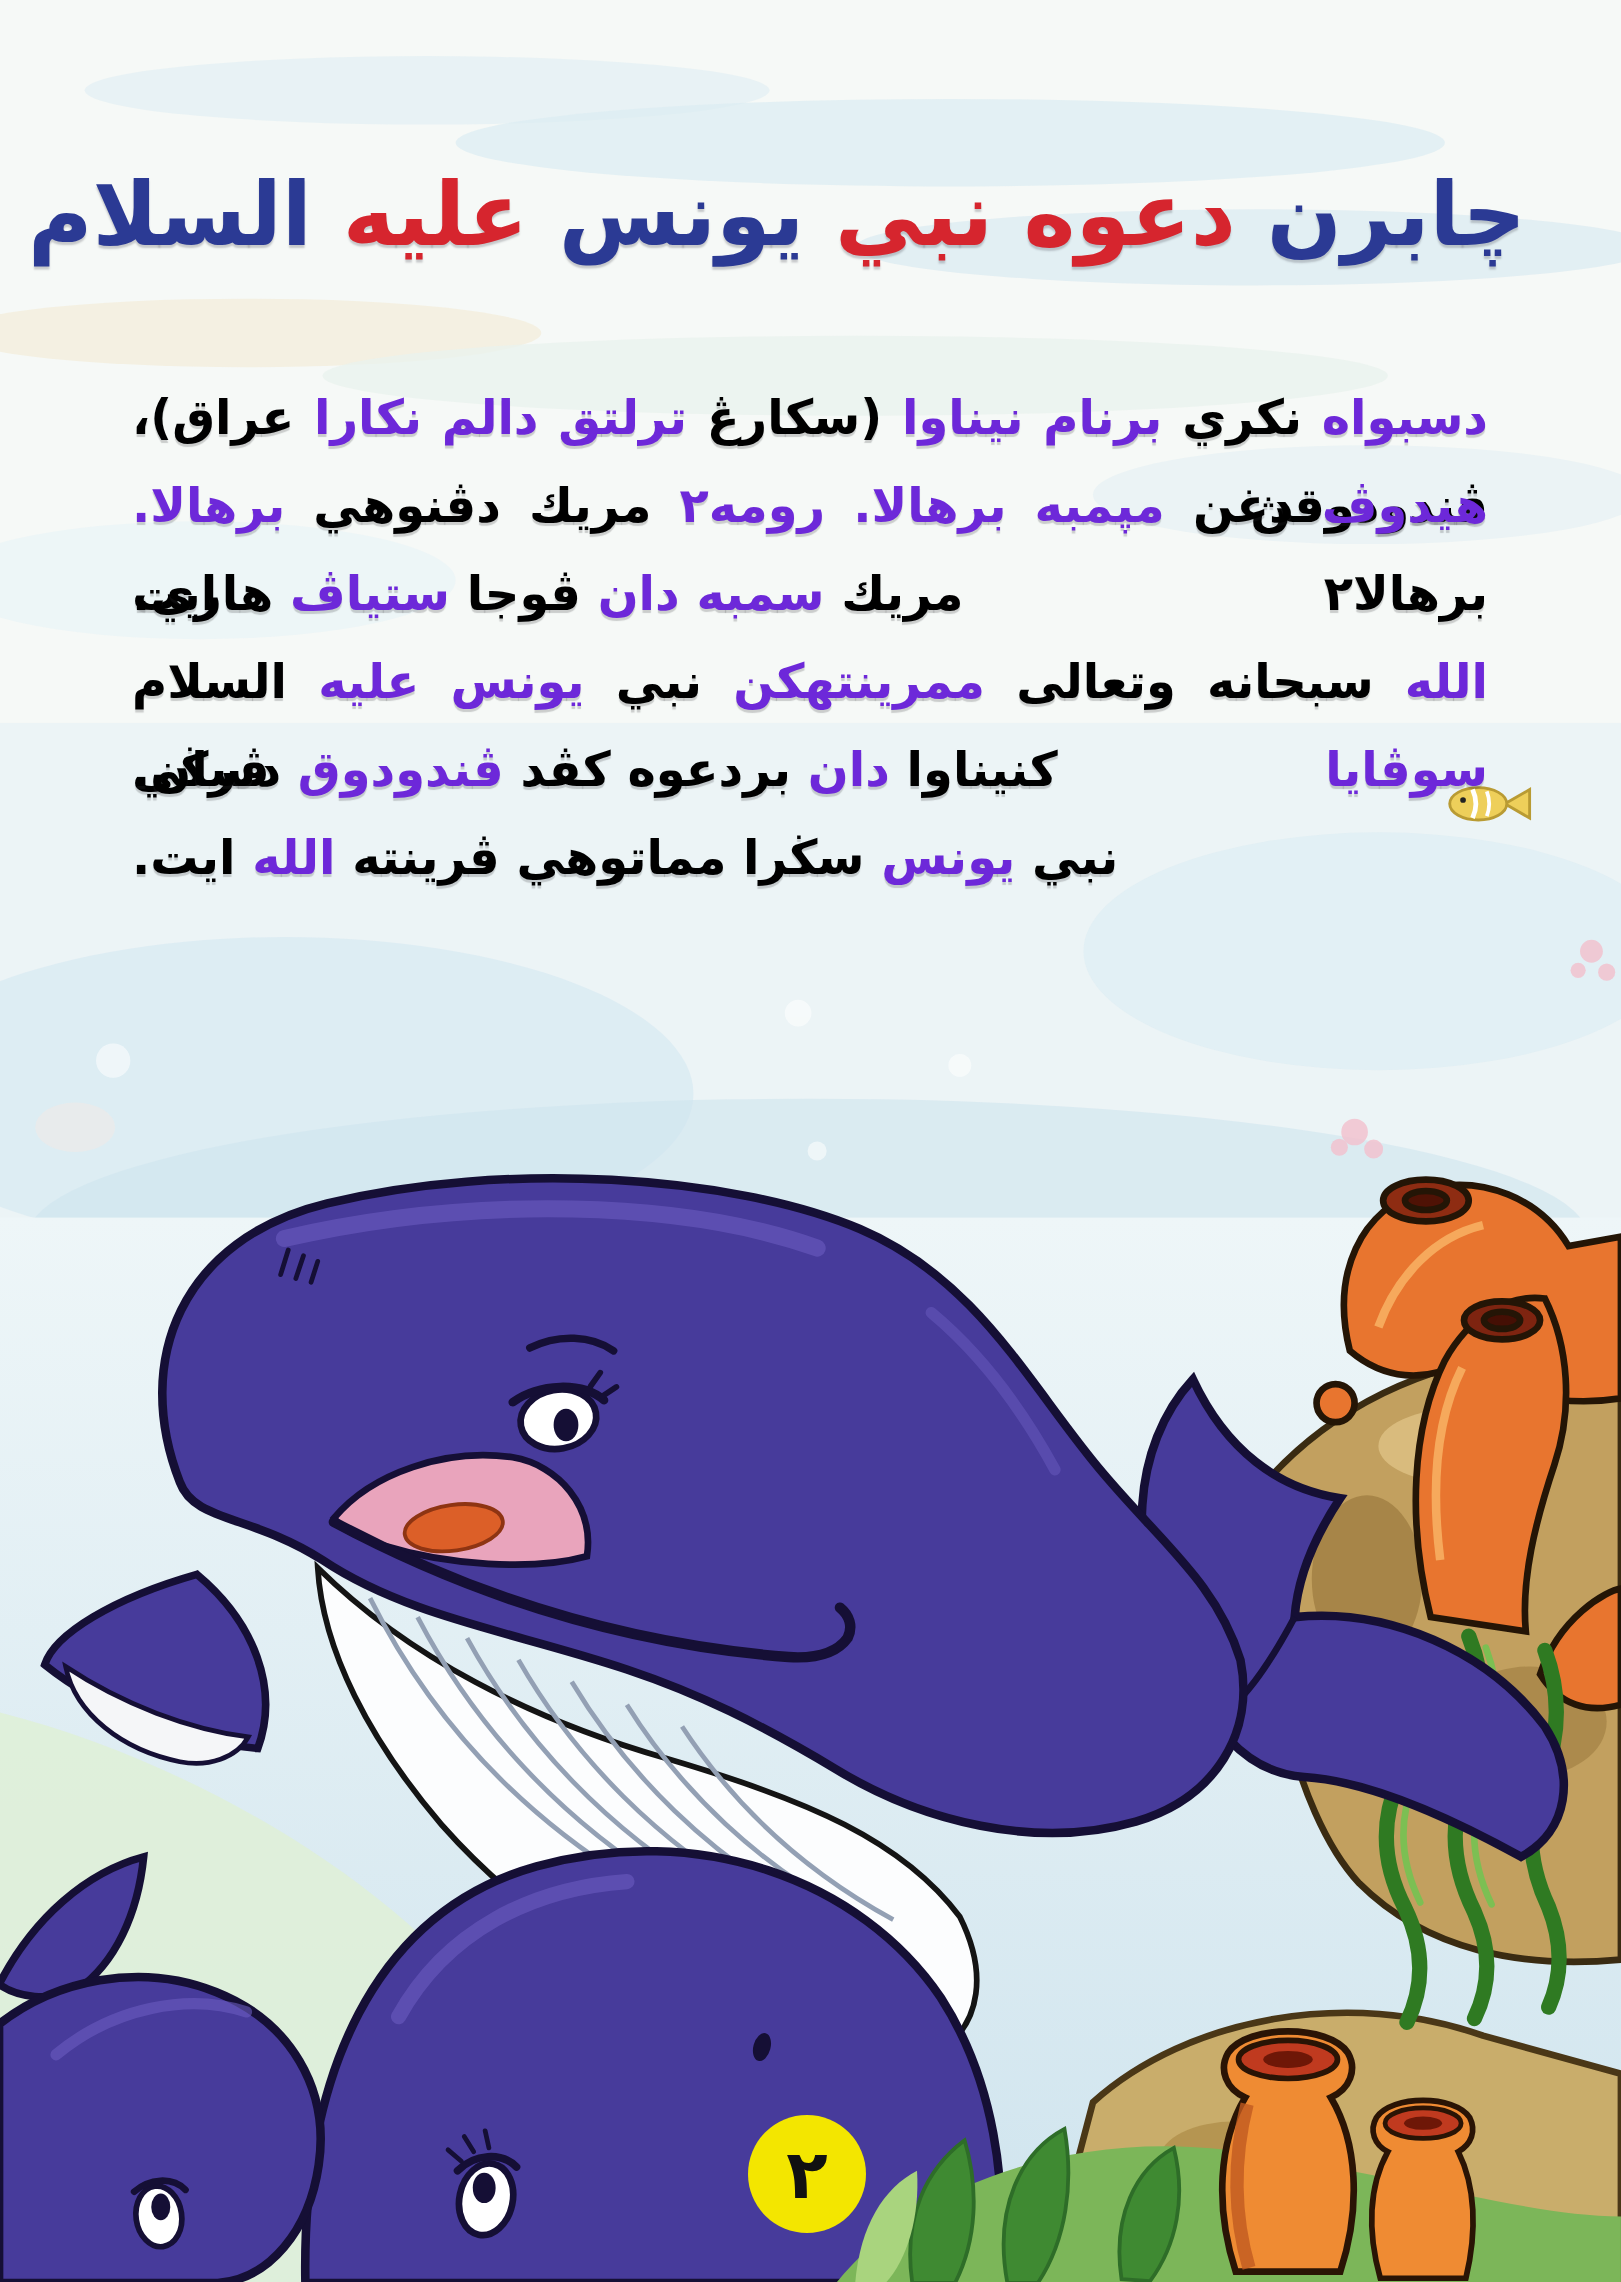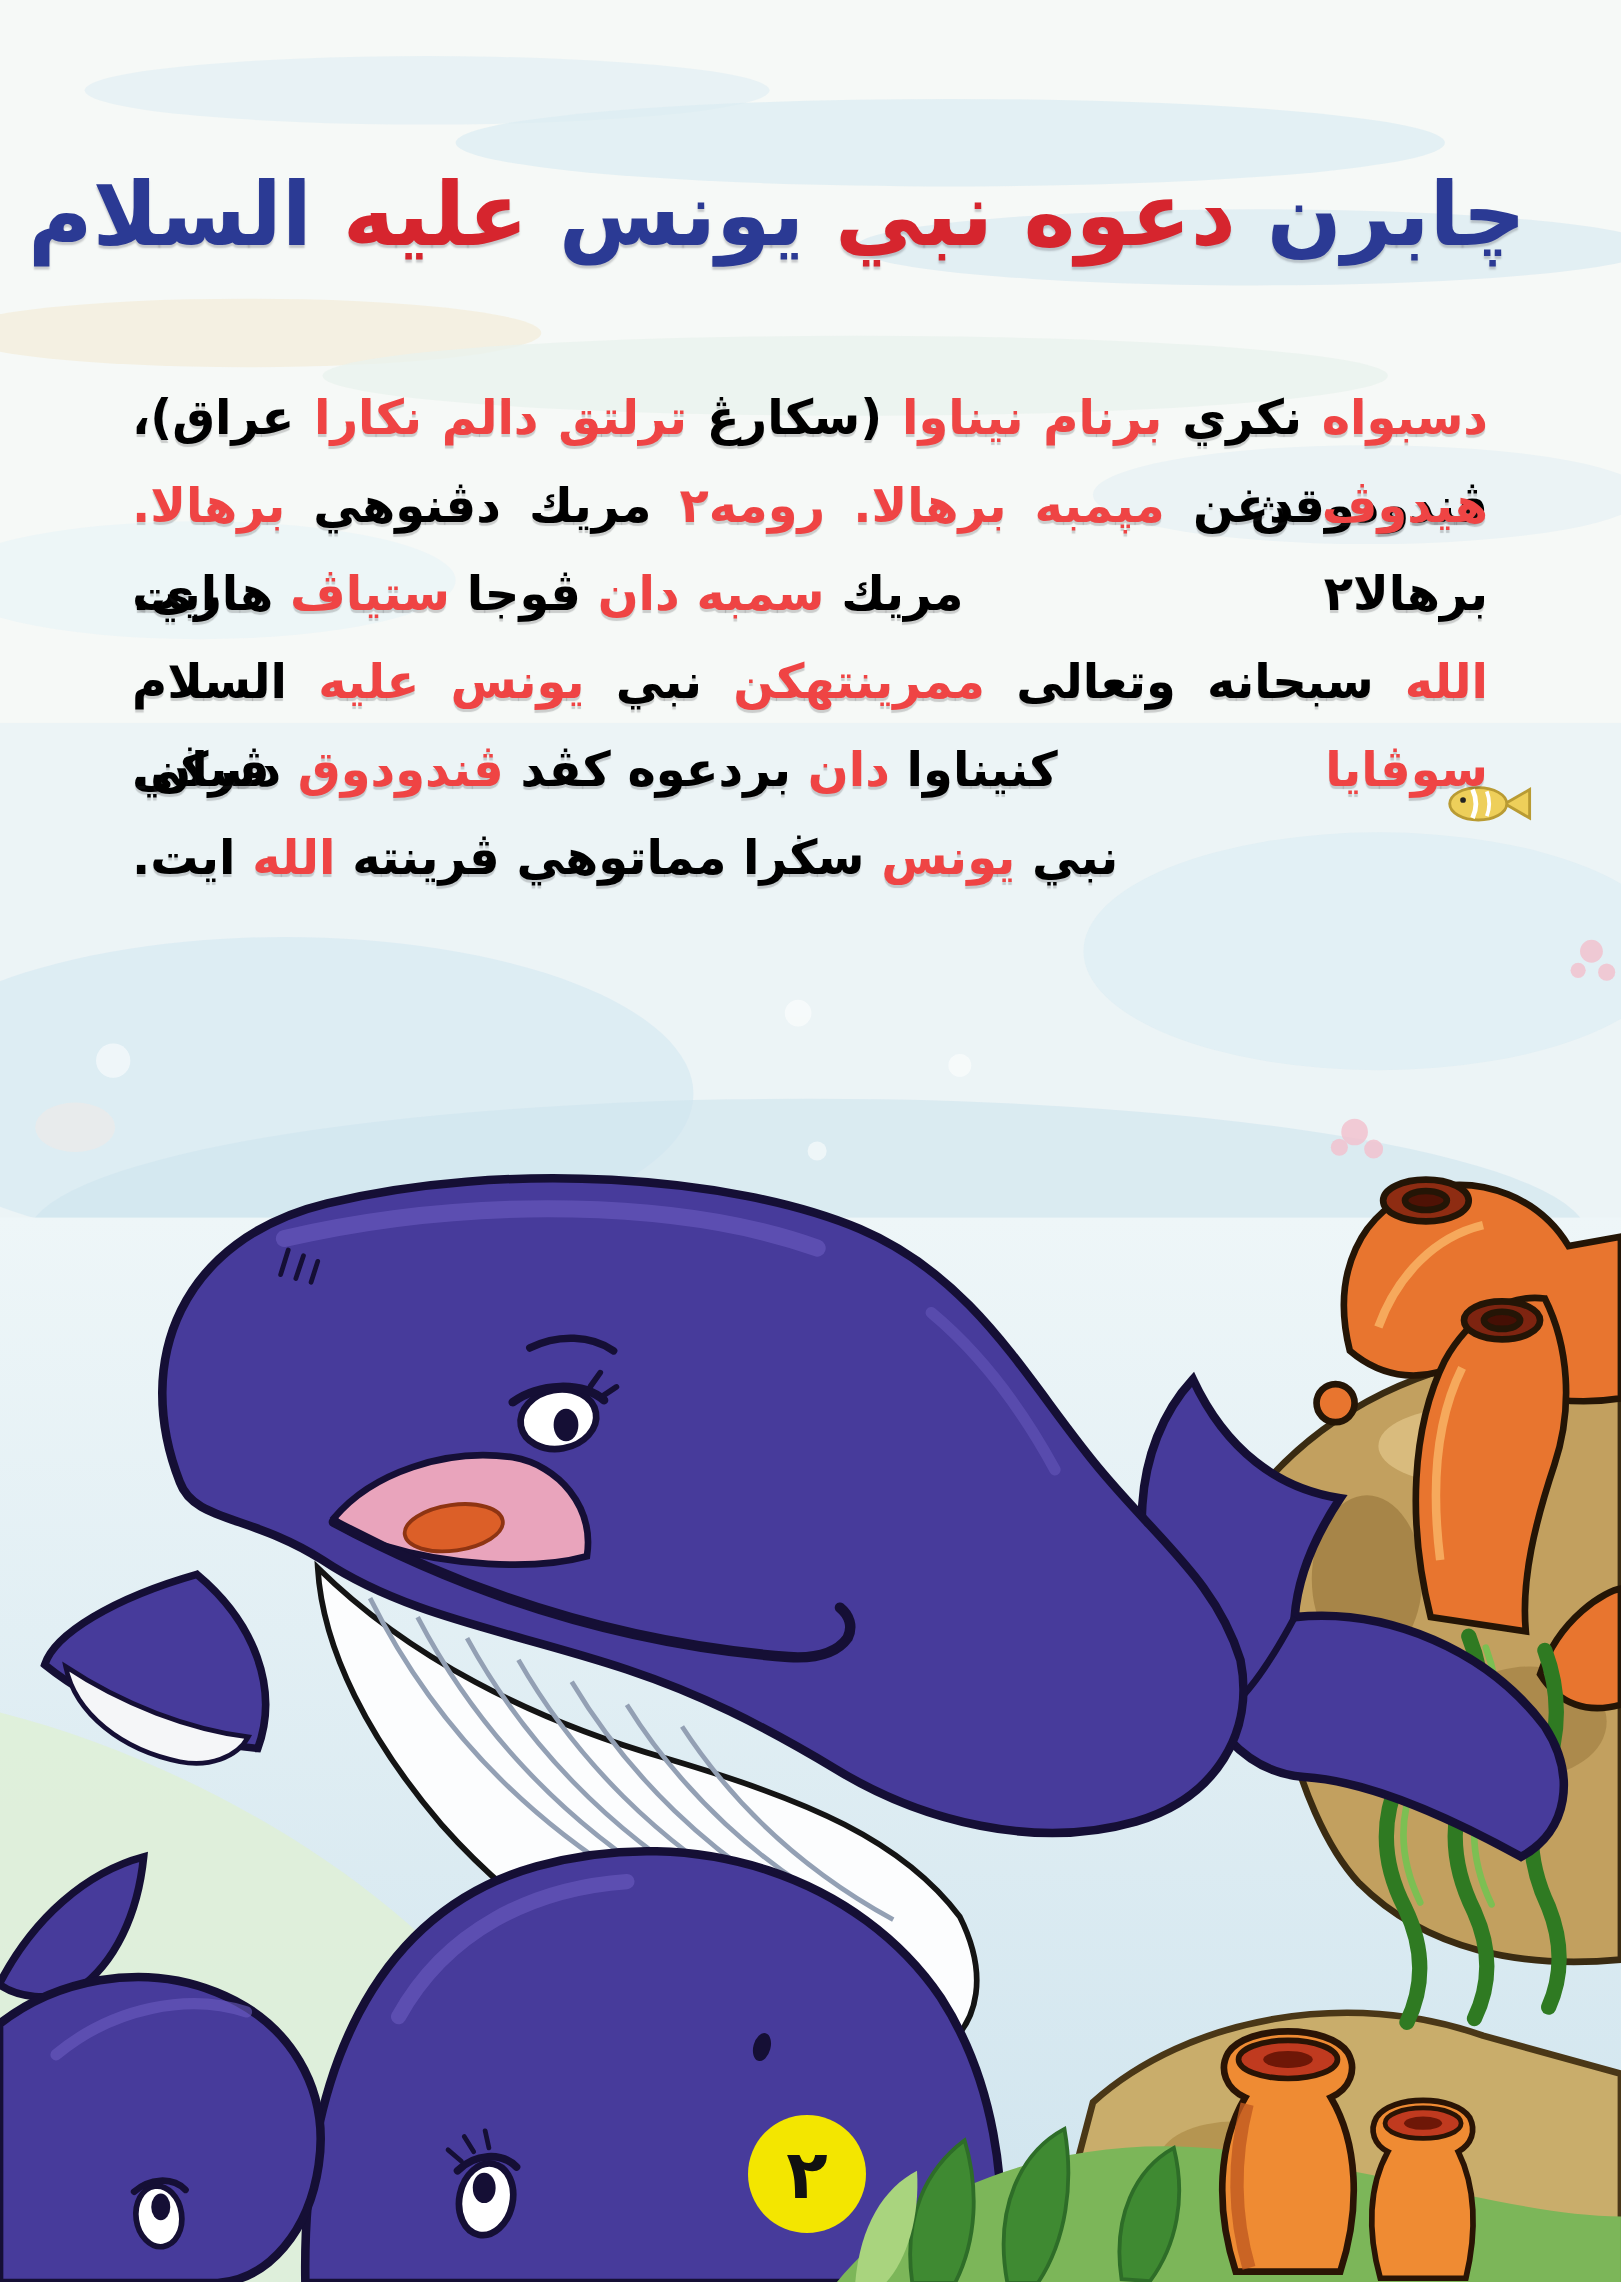--- a/index.html
+++ b/index.html
@@ -23,21 +23,21 @@
     font-size:48px;font-weight:bold;line-height:88px;height:88px;
     text-shadow:0 2.9px 1px rgba(50,50,55,.22);
     white-space:nowrap;
   }
   .line.full{
     white-space:normal;
     text-align:justify;text-align-last:justify;-moz-text-align-last:justify;
   }
   .line.right{text-align:left;}
   .line.indent{padding-right:25px;}
-  .w-k{color:#ef4444;}
+  .w-k{color:#6d28d9;}
   .w-r{color:#000000;}
   .w-b{color:#28388f;}
   .title .w-r{color:#d6252e;}
   .title .w-b{color:#2b3a94;}
   
   .pagenum{
     position:absolute;left:749px;top:2115px;width:118px;height:118px;
     background:#f3e600;border-radius:50%;
     display:flex;align-items:center;justify-content:center;
     font-size:68px;font-weight:bold;color:#111;

